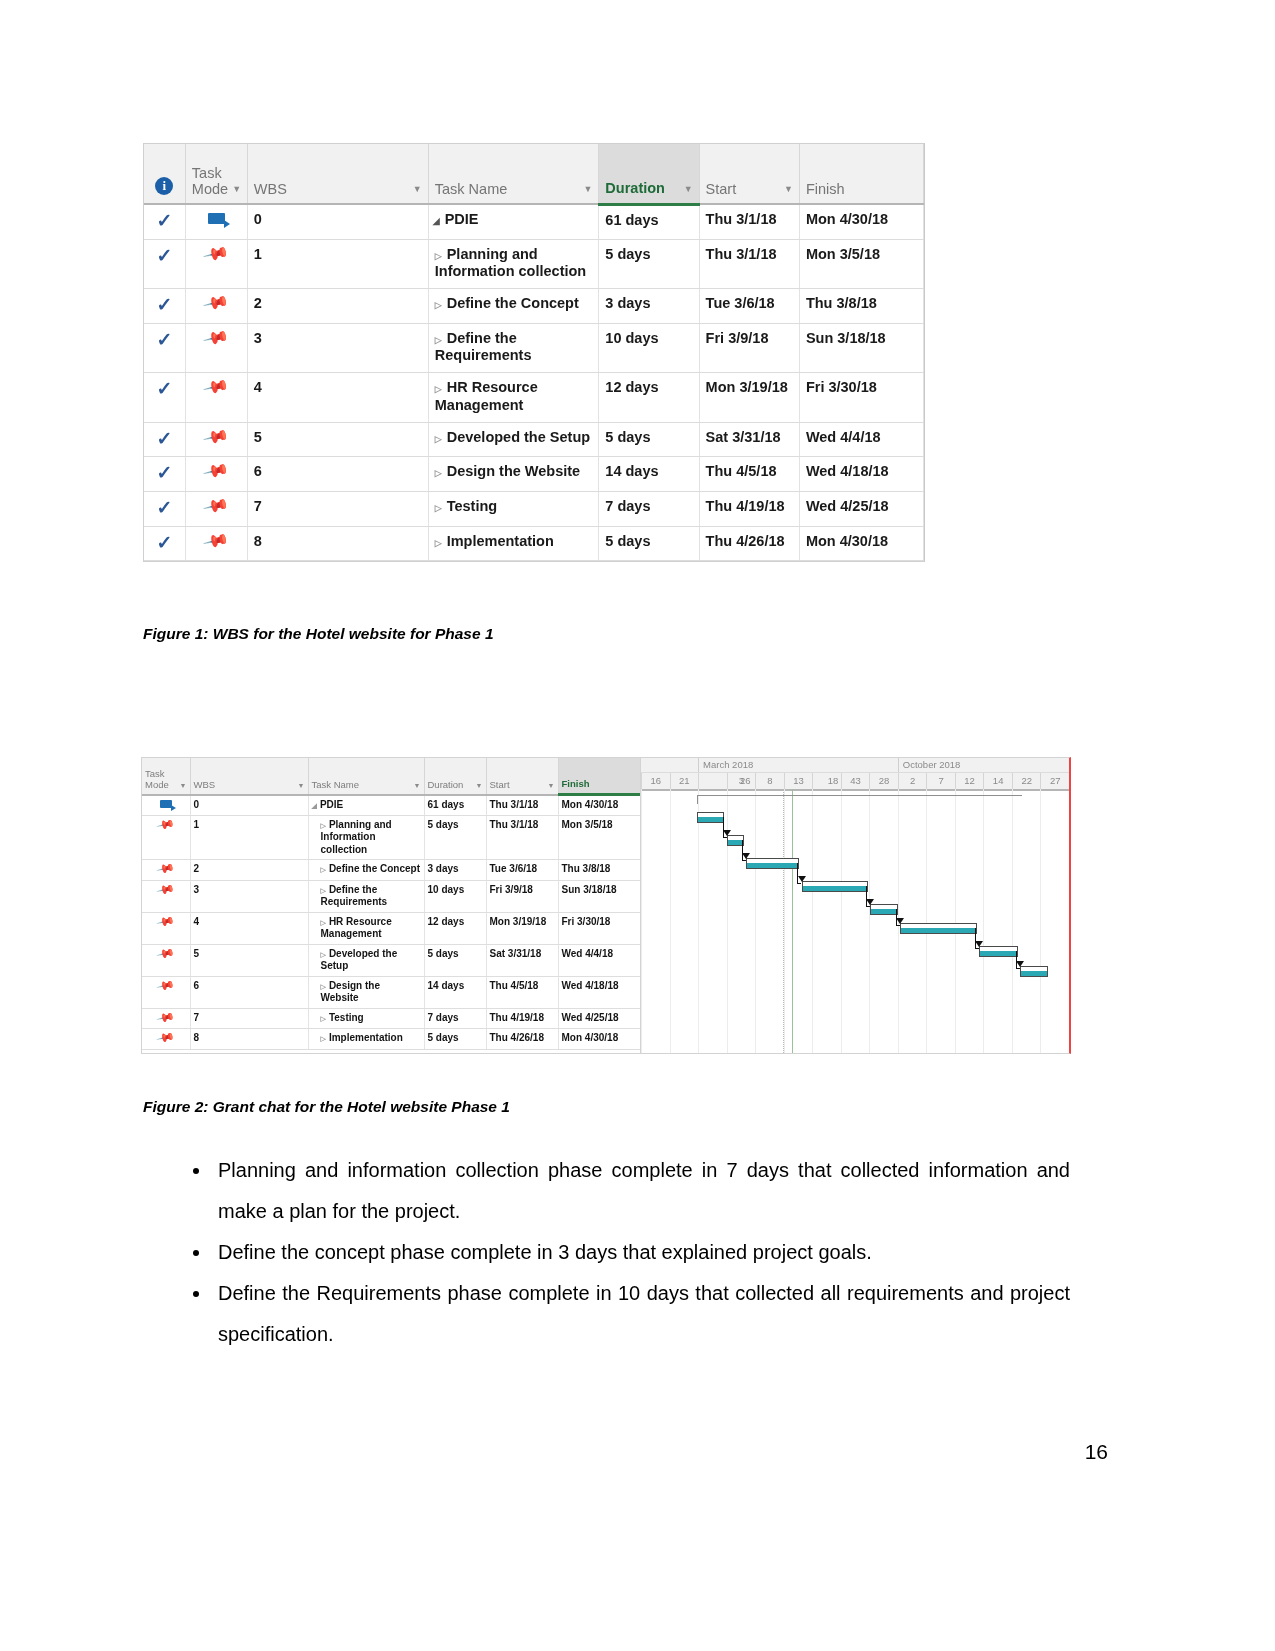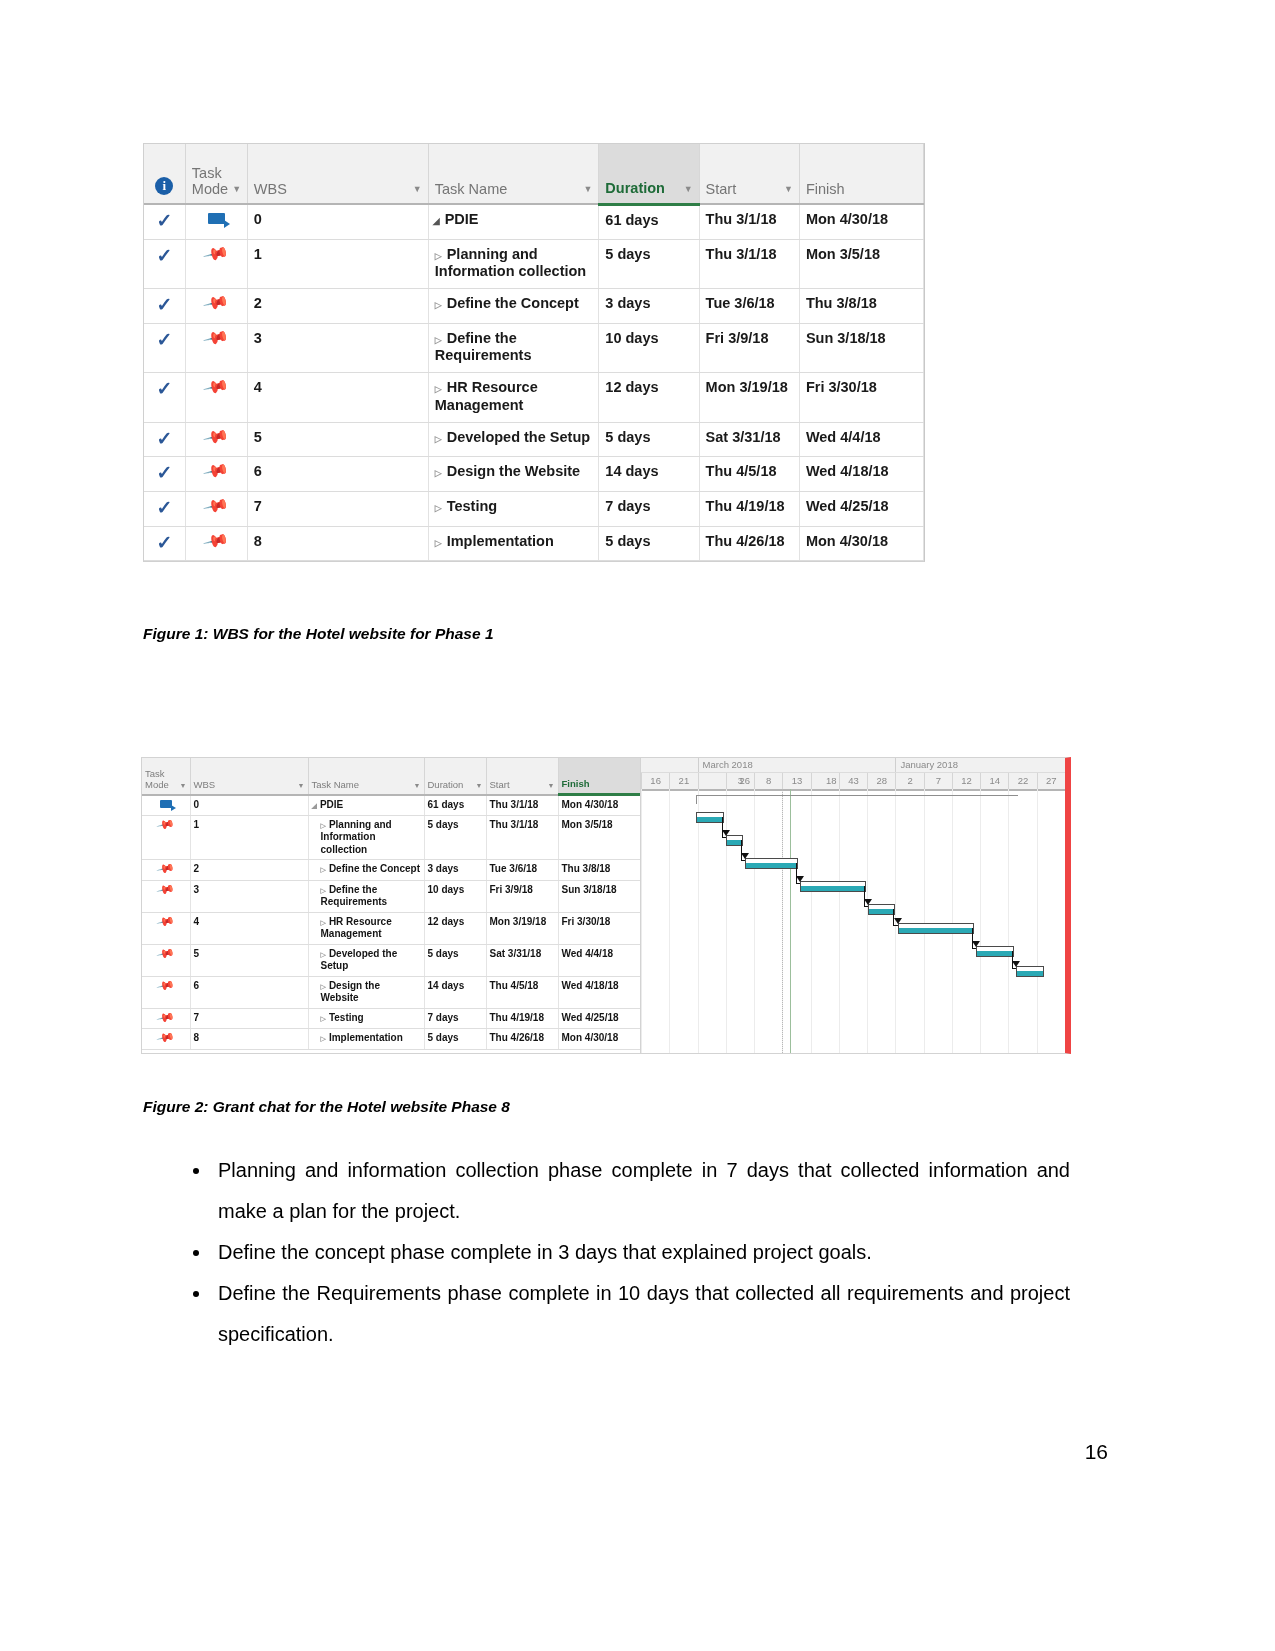--- a/index.html
+++ b/index.html
@@ -223,21 +223,21 @@
     content:""; position:absolute; right:-4px; bottom:-3px;
     border-left: 5px solid #1f6fb4; border-top: 3px solid transparent; border-bottom: 3px solid transparent;
   }
   .tri2 { color:#9a9a9a; font-size:7px; margin-right:3px; }
 
   
   .fig2-right {
     flex: 1 1 auto;
     position: relative;
     border-top: 1px solid #d3d3d3;
-    border-right: 6px solid #ef4444;
+    border-right: 2px solid #ef4444;
     border-bottom: 1px solid #d3d3d3;
     box-sizing: border-box;
     overflow: hidden;
     background: #fff;
   }
   .tl-months {
     height: 14px;
     background: #f1f1f1;
     position: relative;
     border-bottom: 1px solid #dcdcdc;
@@ -622,21 +622,21 @@
             <td>Thu 4/26/18</td>
             <td>Mon 4/30/18</td>
           </tr>
         </tbody>
     </table>
   </div>
 
   <div class="fig2-right">
     <div class="tl-months" id="tl-months">
         <div class="tl-month" style="left: 13.3333%; width: 46.6667%;">March 2018</div>
-        <div class="tl-month" style="left: 60%; width: 40%;">January 2018</div>
+        <div class="tl-month" style="left: 60%; width: 40%;">October 2018</div>
       </div>
     <div class="tl-days" id="tl-days">
         <div class="tl-day" style="left: 0%; width: 6.66667%;">16</div>
         <div class="tl-day" style="left: 6.66667%; width: 6.66667%;">21</div>
         <div class="tl-day" style="left: 13.3333%; width: 6.66667%; padding-left: 41px;">26</div>
         <div class="tl-day" style="left: 20%; width: 6.66667%;">3</div>
         <div class="tl-day" style="left: 26.6667%; width: 6.66667%;">8</div>
         <div class="tl-day" style="left: 33.3333%; width: 6.66667%;">13</div>
         <div class="tl-day" style="left: 40%; width: 6.66667%; padding-left: 12px;">18</div>
         <div class="tl-day" style="left: 46.6667%; width: 6.66667%;">43</div>
@@ -693,21 +693,21 @@
         <div class="link" style="left: 78.05%; top: 139px; height: 20px;"></div>
         <div class="link-h" style="left: 78.05%; width: 0.95%; top: 159px;"></div>
         <div class="arrow" style="left: calc(79% - 4px); top: 152px;"></div>
         <div class="link" style="left: 87.55%; top: 162px; height: 17px;"></div>
         <div class="link-h" style="left: 87.55%; width: 0.95%; top: 179px;"></div>
         <div class="arrow" style="left: calc(88.5% - 4px); top: 172px;"></div>
       </div>
   </div>
 </div>
 
-<div class="caption" style="left:143px; top:1098px;">Figure 2: Grant chat for the Hotel website Phase 8</div>
+<div class="caption" style="left:143px; top:1098px;">Figure 2: Grant chat for the Hotel website Phase 1</div>
 
 <div class="bullets">
   <ul id="bullet-list">
       <li>Planning and information collection phase complete in 7 days that collected information and make a plan for the project.</li>
       <li>Define the concept phase complete in 3 days that explained project goals.</li>
       <li>Define the Requirements phase complete in 10 days that collected all requirements and project specification.</li>
     </ul>
 </div>
 
 <div class="pagenum">16</div>

